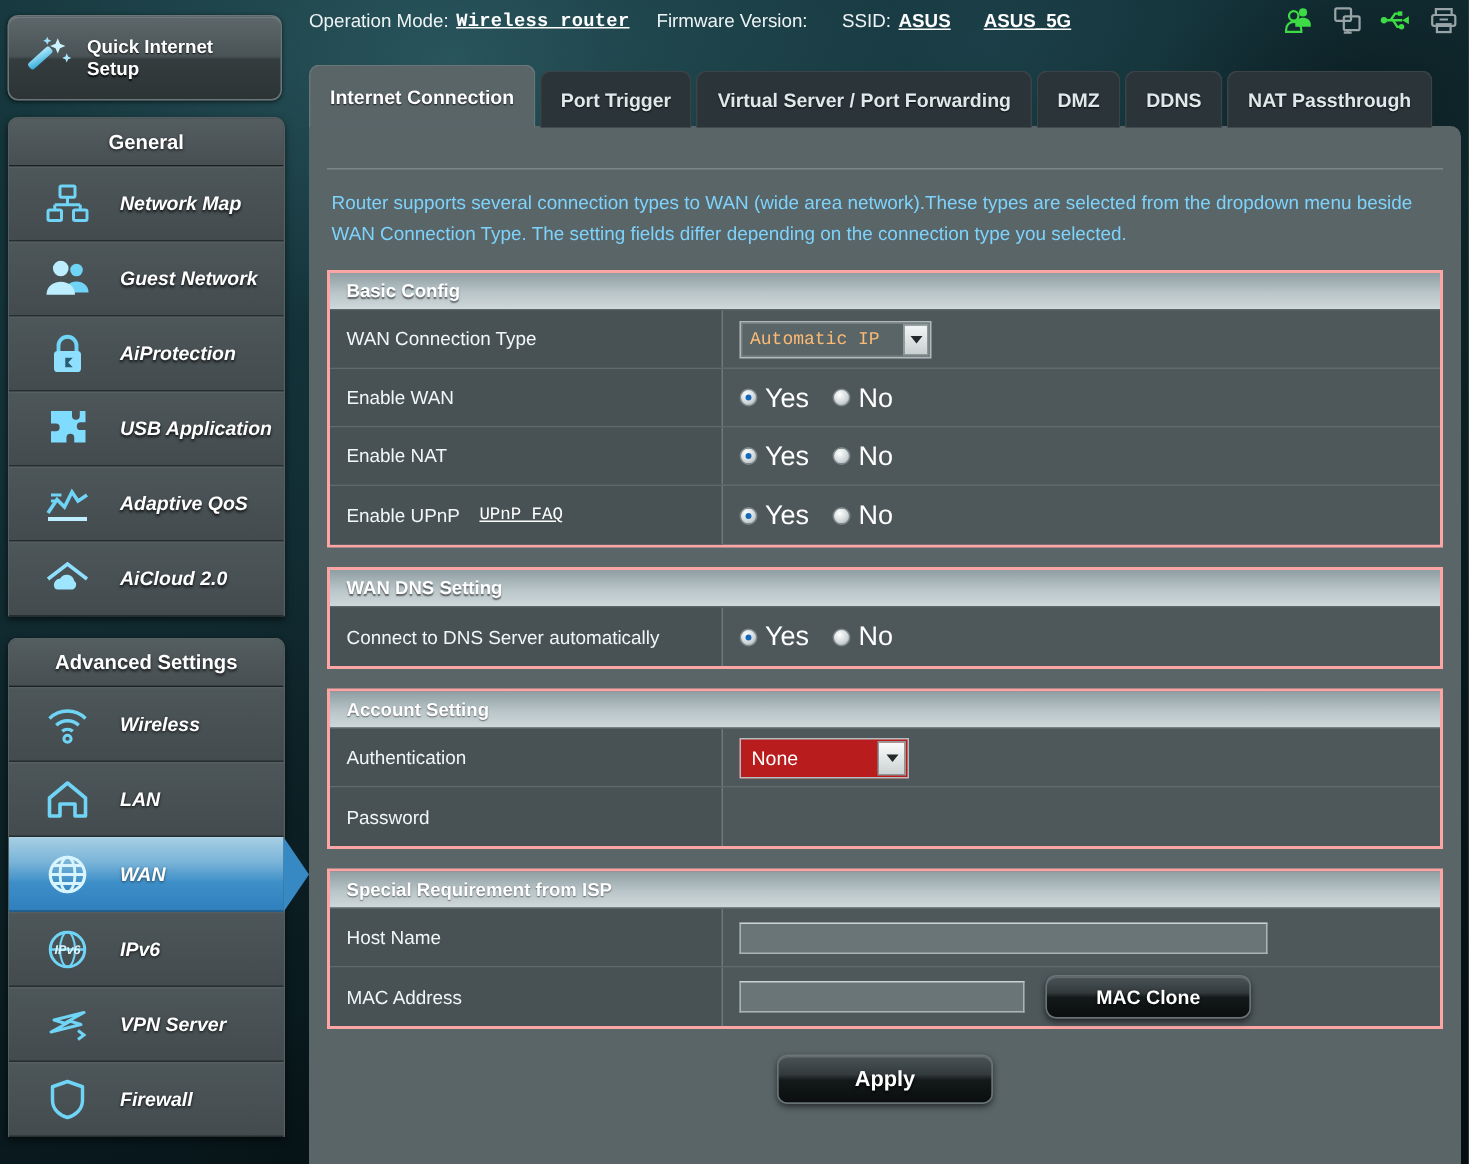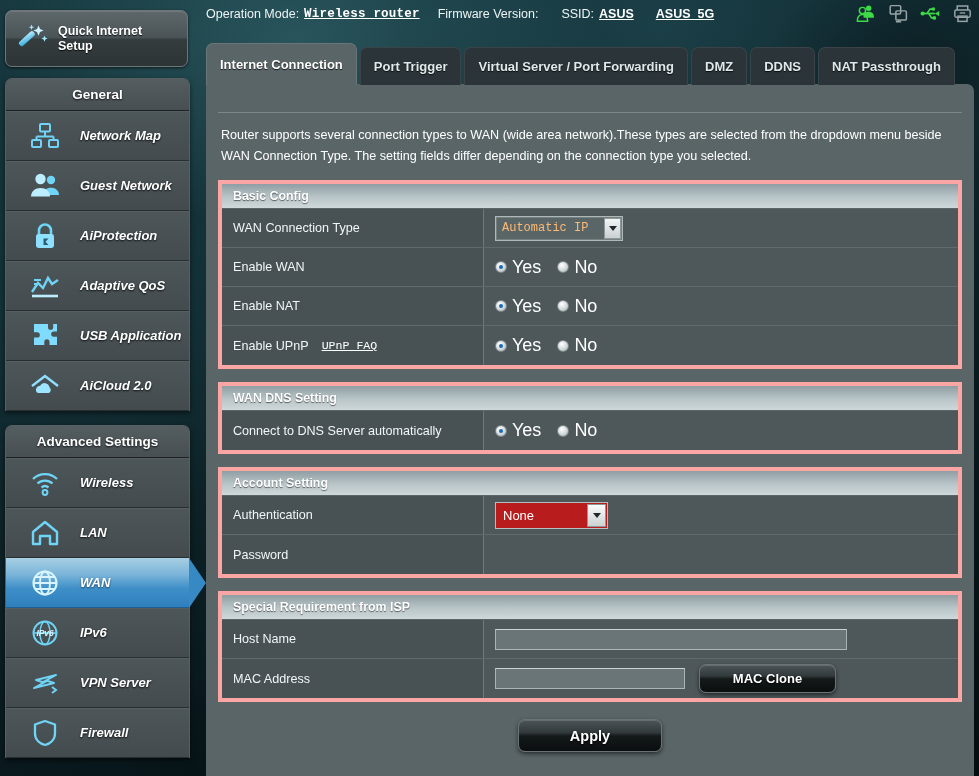--- a/index.html
+++ b/index.html
@@ -140,26 +140,26 @@
     z-index: 3;
     padding: 18px 12px 0 12px;
   }
   #panel-title {
     color: #ffffff; font-size: 17.5px; font-weight: bold;
     text-shadow: 0 1px 2px rgba(0,0,0,.6);
     padding-left: 3px;
   }
   #panel-rule { height: 1px; background: #7d8789; margin: 10px 0 12px 0; }
   #panel-desc {
-    color: #ffffff; font-size: 12.6px; line-height: 21px;
+    color: #7dd3fc; font-size: 12.6px; line-height: 21px;
     padding: 0 2px 0 3px;
   }
 
   
-  .sect { margin-top: 13px; border: 4px solid #fca5a5; }
+  .sect { margin-top: 13px; border: 2px solid #fca5a5; }
   .secthead {
     height: 25px; line-height: 24px; padding-left: 11px;
     color: #ffffff; font-weight: bold; font-size: 12.4px;
     text-shadow: 0 1px 1px rgba(0,0,0,.55);
     background: linear-gradient(180deg, #8f9ea3 0%, #b9c5c8 55%, #cfd8da 100%);
     border-bottom: 1px solid #5a6568;
   }
   .row {
     display: flex; min-height: 39px;
     background: #4e585b;
@@ -354,32 +354,32 @@
     <svg class="micon" viewBox="0 0 30 30">
       <path d="M9 13V9.5a6 6 0 0112 0V13" fill="none" stroke="#6fd4f5" stroke-width="2.6"></path>
       <rect x="6" y="13" width="18" height="14" rx="2.4" fill="#8fe0ff"></rect>
       <path d="M13.5 17.5h5l-3 3.2 3 3.2h-5z" fill="#2b5d72"></path>
     </svg>
     <span class="mlabel">AiProtection</span>
   </div>
 
   <div class="menuitem">
     <svg class="micon" viewBox="0 0 30 30">
+      <path d="M12 3h6v3.2a2.6 2.6 0 105.2 0V3H27v7.5h-3.2a2.6 2.6 0 100 5.2H27V24h-7.5v-3.2a2.6 2.6 0 10-5.2 0V24H4v-7.5h3.2a2.6 2.6 0 100-5.2H4V3h8z" fill="#7fdcff"></path>
+    </svg>
+    <span class="mlabel">USB Application</span>
+  </div>
+
+  <div class="menuitem">
+    <svg class="micon" viewBox="0 0 30 30">
       <path d="M2 21l6-9 5 5 5-10 4 6 6-4" fill="none" stroke="#6fd4f5" stroke-width="2.4"></path>
       <path d="M2 25h26" stroke="#bdeeff" stroke-width="2.6"></path>
       <path d="M4 9h7M4 13h4" stroke="#6fd4f5" stroke-width="2"></path>
     </svg>
     <span class="mlabel">Adaptive QoS</span>
-  </div>
-
-  <div class="menuitem">
-    <svg class="micon" viewBox="0 0 30 30">
-      <path d="M12 3h6v3.2a2.6 2.6 0 105.2 0V3H27v7.5h-3.2a2.6 2.6 0 100 5.2H27V24h-7.5v-3.2a2.6 2.6 0 10-5.2 0V24H4v-7.5h3.2a2.6 2.6 0 100-5.2H4V3h8z" fill="#7fdcff"></path>
-    </svg>
-    <span class="mlabel">USB Application</span>
   </div>
 
   <div class="menuitem">
     <svg class="micon" viewBox="0 0 30 30">
       <path d="M2 15L15 5l13 10" fill="none" stroke="#8fe0ff" stroke-width="2.4"></path>
       <path d="M11 23a4.5 4.5 0 014.3-5.9 5.5 5.5 0 0110.2 1.6A3.6 3.6 0 0124.5 25H13.5A2.6 2.6 0 0111 23z" fill="#9ee6ff" transform="translate(-4,-1) scale(0.92)"></path>
     </svg>
     <span class="mlabel">AiCloud 2.0</span>
   </div>
 </div>

